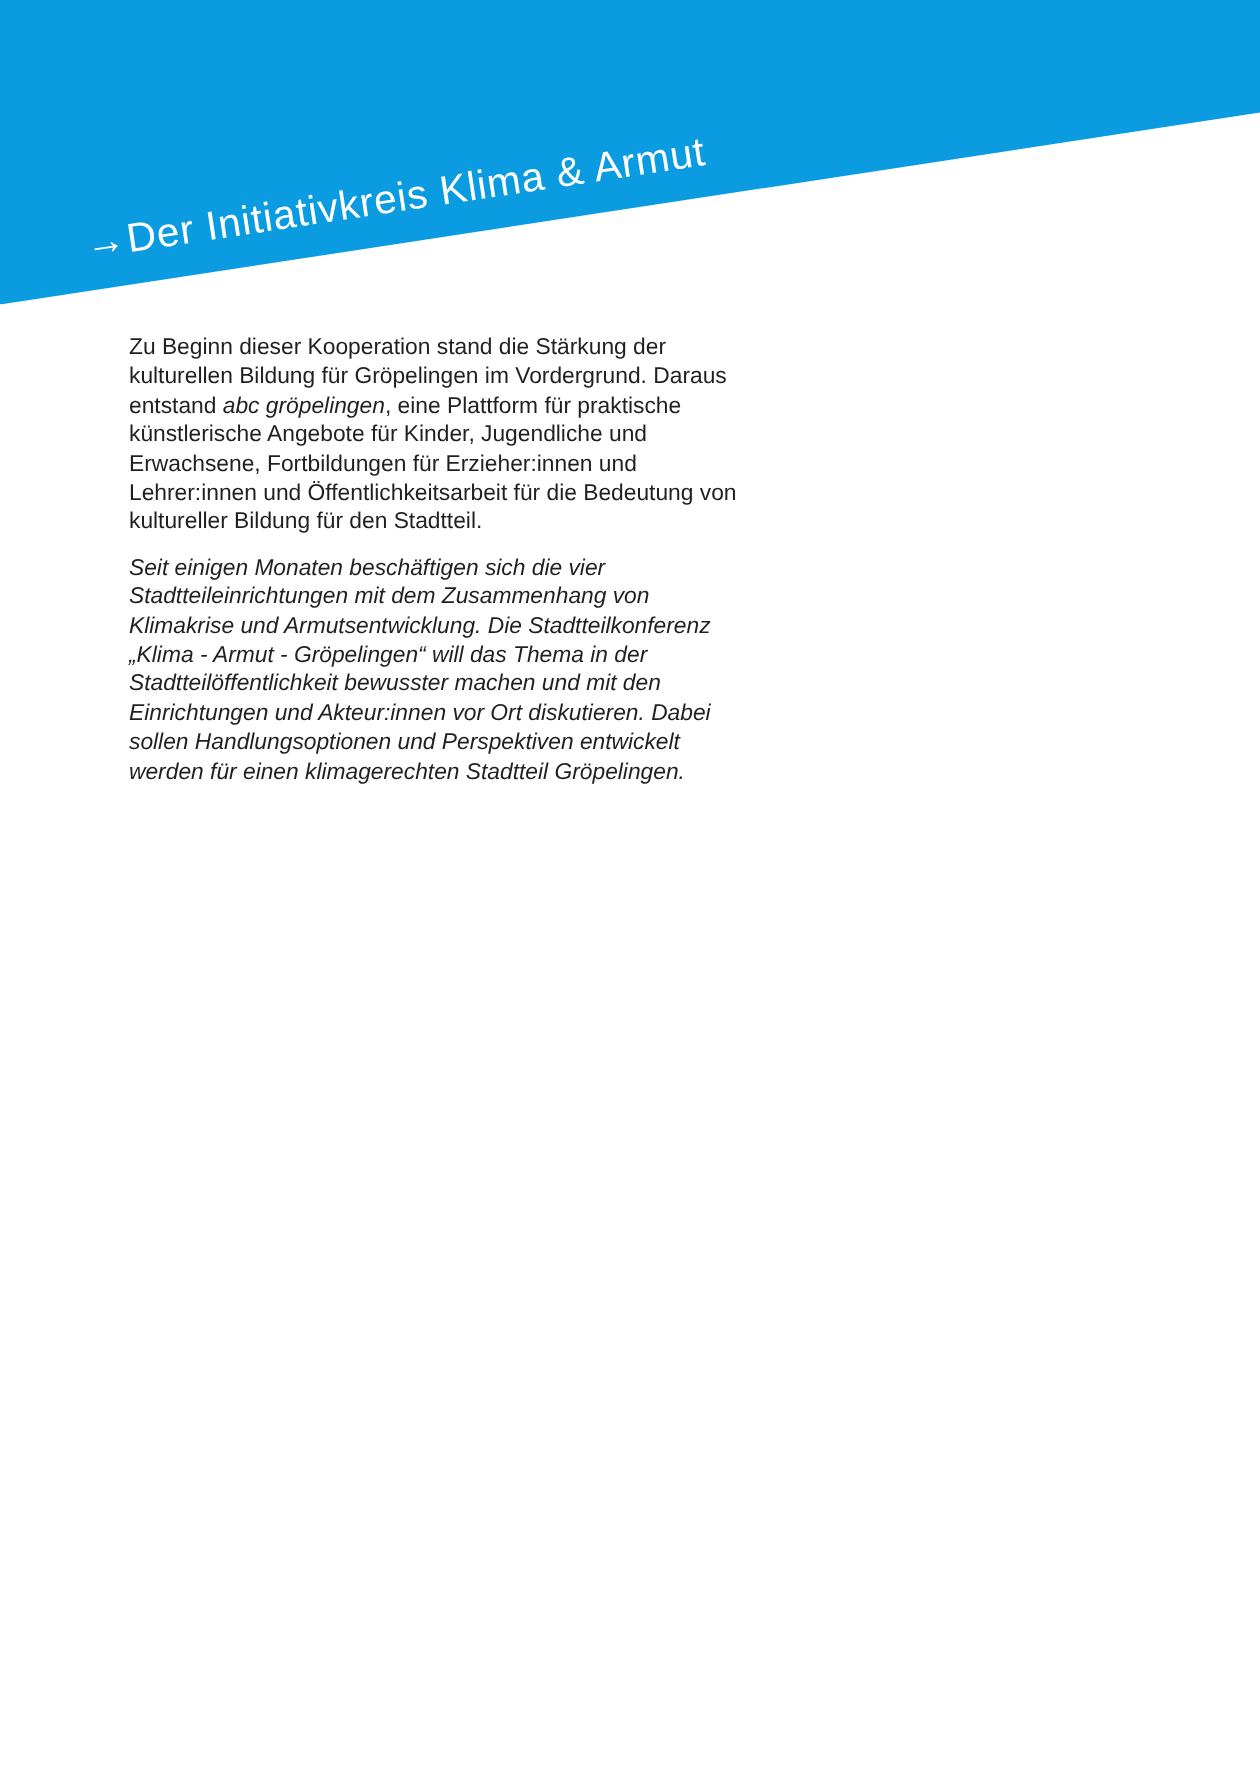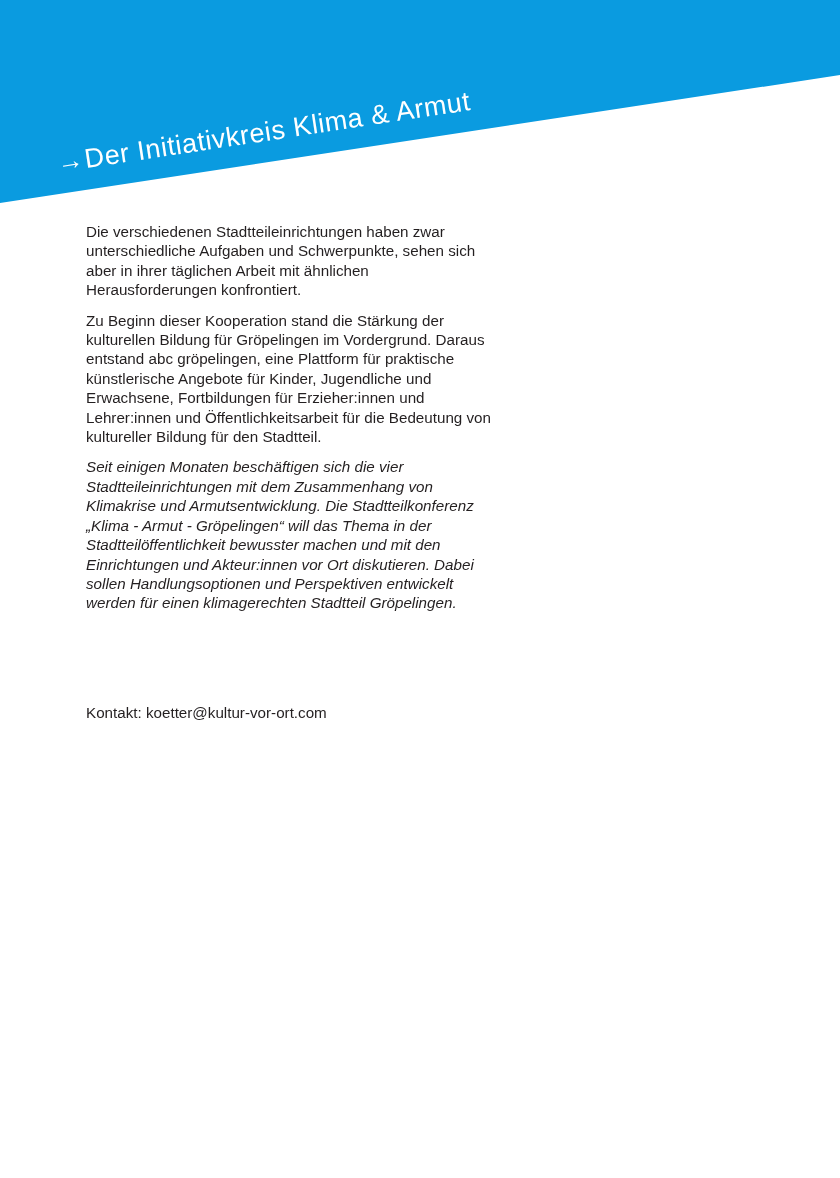--- a/index.html
+++ b/index.html
@@ -78,20 +78,21 @@
     line-height: 19.4px;
     margin: 0 0 11px 0;
     text-align: left;
   }
   .body-par:last-of-type {
     margin-bottom: 0;
     font-style: italic;
   }
   .body-par em,
   .body-par .ital {
+    font-style: italic;
   }
   .contact-line {
     position: absolute;
     left: 86px;
     top: 703px;
     color: #231f20;
     font-size: 15.2px;
     line-height: 19.4px;
     margin: 0;
   }
@@ -105,24 +106,22 @@
 
   <div class="headline-wrap">
     <div class="headline">
       <span class="arrow-icon">→</span>
       <span class="headline-text">Der Initiativkreis Klima &amp; Armut</span>
     </div>
   </div>
 
   <div class="content">
 
-    <p class="body-par">Die verschiedenen Stadtteileinrichtungen haben zwar unterschiedliche Aufgaben und Schwerpunkte, sehen sich aber in ihrer täglichen Arbeit mit ähnlichen Herausforderungen konfrontiert.</p>
 
 
     <p class="body-par"><span>Zu Beginn dieser Kooperation stand die Stärkung der kulturellen Bildung für Gröpelingen im Vordergrund. Daraus entstand </span><span class="ital">abc gröpelingen</span><span>, eine Plattform für praktische künstlerische Angebote für Kinder, Jugendliche und Erwachsene, Fortbildungen für Erzieher:innen und Lehrer:innen und Öffentlichkeitsarbeit für die Bedeutung von kultureller Bildung für den Stadtteil.</span></p>
 
     <p class="body-par">Seit einigen Monaten beschäftigen sich die vier Stadtteileinrichtungen mit dem Zusammenhang von Klimakrise und Armutsentwicklung. Die Stadtteilkonferenz „Klima - Armut - Gröpelingen“ will das Thema in der Stadtteilöffentlichkeit bewusster machen und mit den Einrichtungen und Akteur:innen vor Ort diskutieren. Dabei sollen Handlungsoptionen und Perspektiven entwickelt werden für einen klimagerechten Stadtteil Gröpelingen.</p>
 
   </div>
 
-  <p class="contact-line">Kontakt: koetter@kultur-vor-ort.com</p>
 
 </div>
 
 </body></html>

